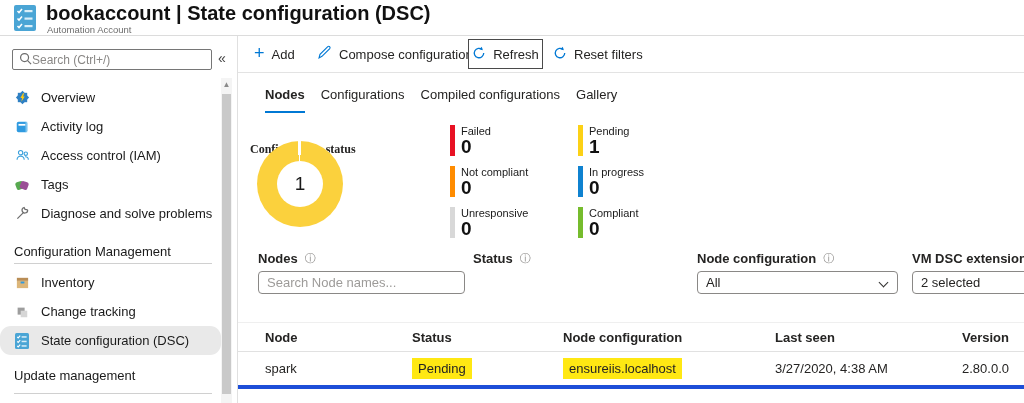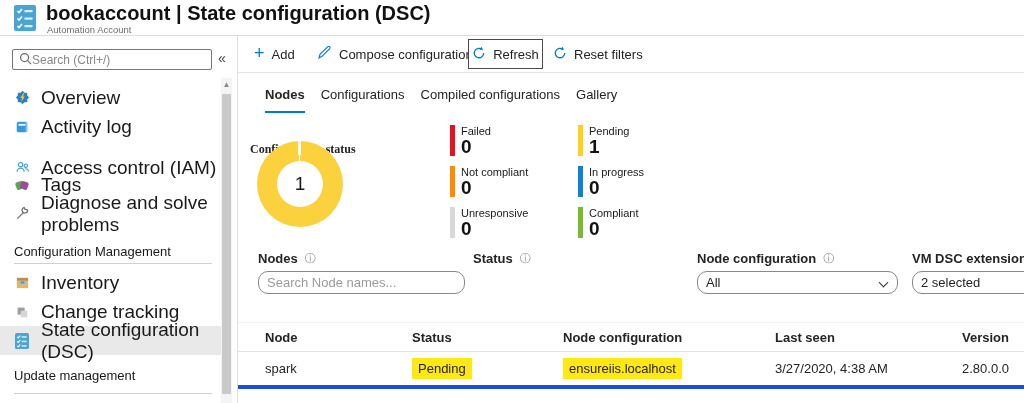--- a/index.html
+++ b/index.html
@@ -18,22 +18,22 @@
     border-right:1px solid #e0e0e0; }
   .sb-search { position:absolute; left:12px; top:13px; width:200px; height:21px;
     border:1px solid #767676; border-radius:2px; display:flex; align-items:center; padding:0 6px; gap:0; background:#fff; }
   .sb-search input { border:none; outline:none; flex:1; font-size:12px; font-family:inherit; color:#252423; background:transparent; }
   .sb-search input::placeholder { color:#8a8886; }
   .sb-collapse { position:absolute; left:218px; top:14px; font-size:14px; color:#444; cursor:pointer; }
   .sb-scroll { position:absolute; left:221px; top:42px; width:11px; height:325px; background:#f4f4f4; }
   .sb-scroll .arrow { position:absolute; top:2px; left:0; width:11px; text-align:center; font-size:8px; color:#8a8a8a; }
   .sb-scroll .thumb { position:absolute; left:1px; top:16px; width:9px; height:300px; background:#c9c9c9; }
   .sb-item { position:absolute; left:0; width:221px; height:29px; display:flex; align-items:center;
-    padding-left:14px; gap:11px; font-size:19px; color:#1a1a1a; cursor:pointer; }
-  .sb-item.selected { background:#e9e9e9; }
+    padding-left:14px; gap:11px; font-size:13px; color:#1a1a1a; cursor:pointer; }
+  .sb-item.selected { background:#e9e9e9;border-radius:11px; }
   .sb-item .ic { width:16px; height:16px; flex:0 0 16px; display:flex; align-items:center; justify-content:center; }
   .sb-sect { position:absolute; left:14px; font-size:13px; font-weight:400; color:#1a1a1a; white-space:nowrap; }
   .sb-div { position:absolute; left:14px; width:198px; height:1px; background:#d0d0d0; }
 
   
   .main { position:absolute; left:238px; top:36px; width:786px; height:367px; background:#fff; }
   .toolbar { position:absolute; left:0; top:0; width:786px; height:37px; border-bottom:1px solid #e3e3e3; }
   .tb-btn { position:absolute; top:0; height:36px; display:flex; align-items:center; gap:7px;
     font-size:13px; color:#252423; cursor:pointer; white-space:nowrap; }
   .tb-plus { color:#0078d4; font-size:18px; font-weight:400; line-height:1; margin-top:-2px; }
@@ -50,21 +50,21 @@
   .donut-hole { position:absolute; left:20px; top:20px; width:46px; height:46px; border-radius:50%;
     background:#fff; display:flex; align-items:center; justify-content:center; font-size:19px; color:#1a1a1a; }
 
   .tile { position:absolute; display:flex; gap:6px; }
   .tile .bar { width:5px; height:31px; }
   .tile .lbl { font-size:11px; color:#1a1a1a; line-height:12px; }
   .tile .num { font-size:19px; font-weight:600; color:#111; line-height:19px; }
 
   .flt-label { position:absolute; top:215px; font-size:13px; font-weight:700; display:flex; gap:7px; align-items:center; white-space:nowrap; }
   .info { font-size:11px; font-weight:400; color:#8a8886; }
-  .flt-box { position:absolute; top:235px; height:23px; border:1px solid #8a8886; border-radius:10px;
+  .flt-box { position:absolute; top:235px; height:23px; border:1px solid #8a8886; border-radius:4px;
     background:#fff; display:flex; align-items:center; padding:0 8px; font-size:13px; }
   .flt-box input { border:none; outline:none; width:100%; font-size:13px; font-family:inherit; background:transparent; }
   .flt-box input::placeholder { color:#9d9b99; }
   .chev { position:absolute; right:10px; top:7px; width:7px; height:7px;
     border-right:1.4px solid #323130; border-bottom:1.4px solid #323130; transform:rotate(45deg); }
 
   .grid { position:absolute; left:0; top:286px; width:786px; }
   .grid-row { display:grid; grid-template-columns:147px 151px 212px 187px 1fr; padding-left:27px; align-items:center; }
   .grid-head { height:30px; font-size:13px; font-weight:700; border-top:1px solid #efefef; border-bottom:1px solid #e1e1e1; }
   .grid-body { height:37px; font-size:13px; border-bottom:4px solid #1d4ed8; cursor:pointer; }
@@ -114,21 +114,21 @@
   <div class="sb-item" style="top:76px">
     <span class="ic">
       <svg width="14" height="14" viewBox="0 0 16 16">
           <rect x="2" y="2" width="12" height="12" rx="2" fill="#2f9ae0"></rect>
           <rect x="4" y="4.5" width="8" height="2" fill="#fff"></rect>
           <rect x="12" y="2" width="2" height="12" fill="#7cc3ec"></rect>
         </svg>
     </span>
     <span>Activity log</span>
   </div>
-  <div class="sb-item" style="top:117px">
+  <div class="sb-item" style="top:105px">
     <span class="ic">
       <svg width="15" height="15" viewBox="0 0 16 16" fill="none" stroke="#3aa0dc" stroke-width="1.2">
           <circle cx="6" cy="5" r="2.3"></circle>
           <path d="M2.2 12.5a3.8 3.8 0 0 1 7.6 0"></path>
           <circle cx="11.5" cy="6" r="1.8"></circle>
           <path d="M10.8 9.3a3 3 0 0 1 3.4 3.2"></path>
         </svg>
     </span>
     <span>Access control (IAM)</span>
   </div>

